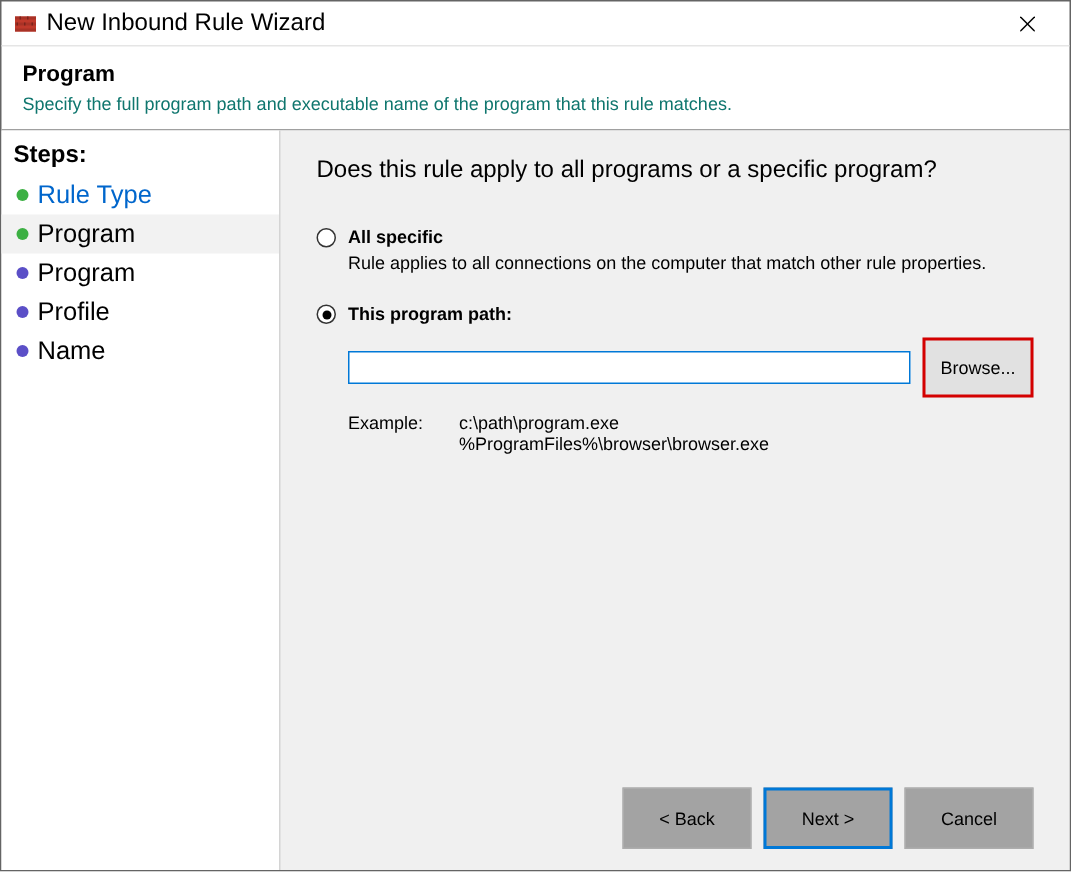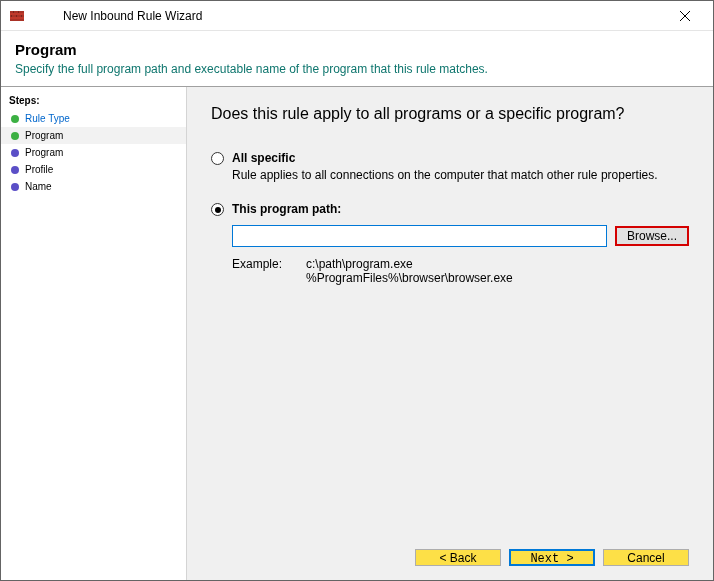--- a/index.html
+++ b/index.html
@@ -19,21 +19,21 @@
     background: #fff;
   }
   .titlebar {
     height: 30px;
     display: flex;
     align-items: center;
     padding: 0 8px;
     border-bottom: 1px solid #e5e5e5;
   }
   .titlebar .app-icon { width: 16px; height: 16px; margin-right: 6px; }
-  .titlebar .title { flex: 1; font-size: 12px; margin-left: 32px; }
+  .titlebar .title { flex: 1; font-size: 16px; }
   .titlebar .close {
     width: 40px; height: 28px;
     display: flex; align-items: center; justify-content: center;
     font-size: 14px; color: #000;
   }
   .header {
     padding: 10px 14px 10px 14px;
   }
   .header h1 {
     font-size: 15px; font-weight: bold; margin: 0 0 4px 0; color: #000;
@@ -46,28 +46,28 @@
     min-height: 0;
   }
   .sidebar {
     width: 185px;
     background: #fff;
     padding: 6px 0;
   }
   .sidebar-title {
     font-weight: bold;
     padding: 2px 8px 4px 8px;
-    font-size: 10px;
+    font-size: 16px;
   }
   .step {
     display: flex;
     align-items: center;
     gap: 6px;
     padding: 3px 8px 3px 10px;
-    font-size: 10px;
+    font-size: 17px;
     cursor: default;
   }
   .step.selected { background: #f2f2f2; }
   .step .bullet {
     width: 8px; height: 8px; border-radius: 50%;
     flex-shrink: 0;
   }
   .step a { color: #0066cc; text-decoration: none; }
   .step .current-label { color: #000; }
   .step .future-label { color: #000; }
@@ -106,21 +106,21 @@
   }
   .path-input {
     flex: 1; height: 22px;
     border: 1px solid #0078d7;
     outline: none;
     background: #fff;
     font-size: 12px;
     padding: 1px 4px;
   }
   .browse-btn {
-    height: 20px; min-width: 74px;
+    height: 40px; min-width: 74px;
     border: 2px solid #d40000;
     background: #e1e1e1;
     font-size: 12px;
     padding: 0 8px;
     cursor: pointer;
   }
   .example-row {
     display: flex;
     gap: 16px;
     margin: 4px 0 0 21px;
@@ -129,29 +129,28 @@
   .example-label { min-width: 58px; }
   .example-paths { white-space: pre; }
   .footer {
     margin-top: auto;
     display: flex;
     justify-content: flex-end;
     gap: 8px;
     padding-top: 12px;
   }
   .footer button {
-    min-width: 86px; height: 17px;
-    font-size: 12px;
-    background: #fde047;
+    min-width: 86px; height: 41px;
+    font-size: 12px;
+    background: #a3a3a3;
     border: 1px solid #adadad;
     cursor: pointer;
   }
   .footer button.primary {
     border: 2px solid #0078d7;
-    font-family: Liberation Mono, monospace;
   }
 </style>
 </head>
 <body>
 
 <div class="window">
 
   <div class="titlebar">
     <span class="app-icon">
       <svg viewBox="0 0 16 16" width="16" height="16">

